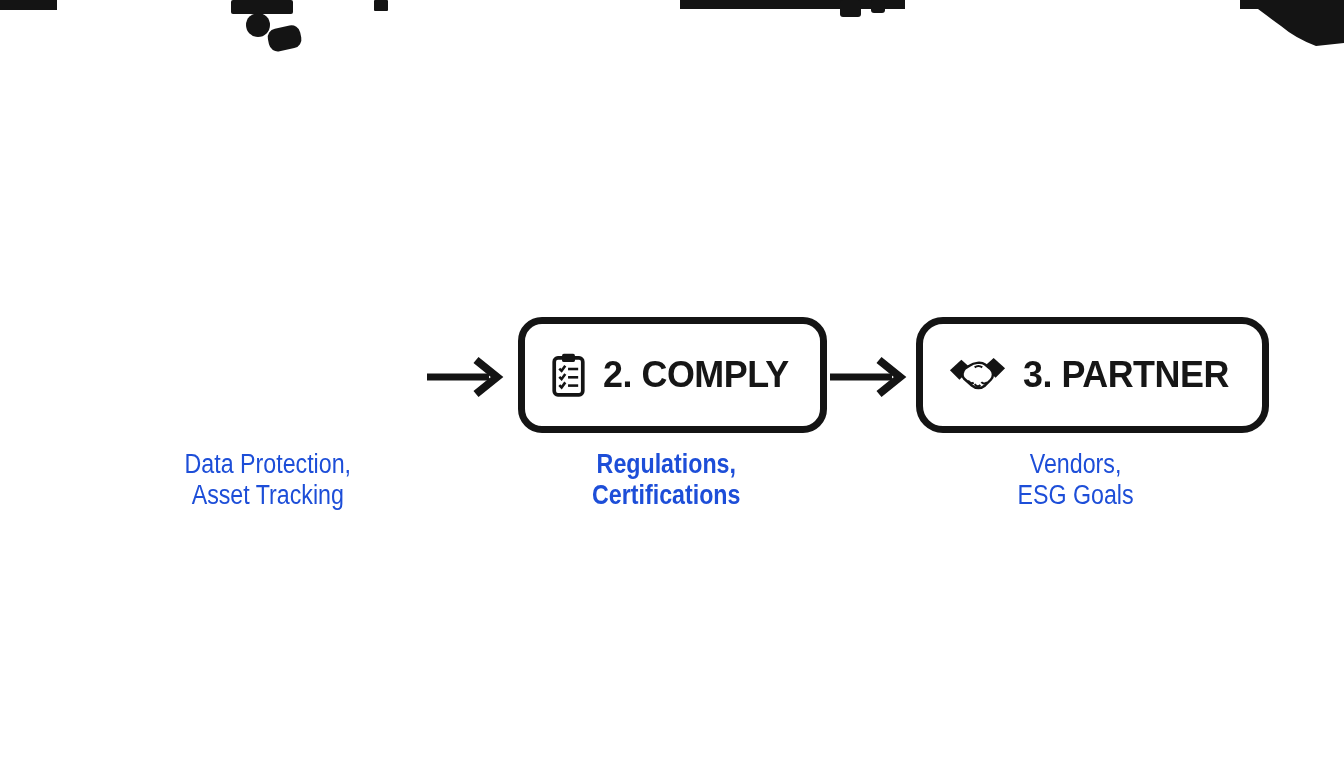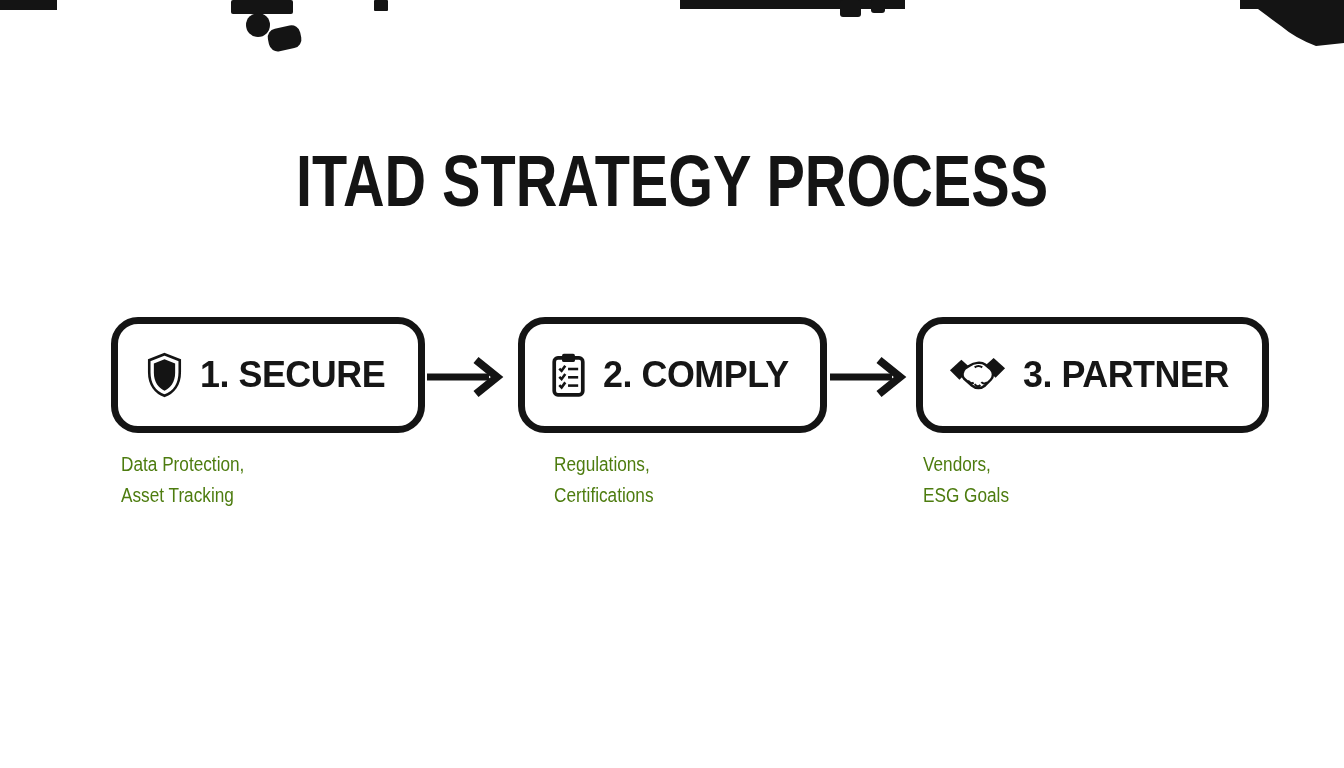--- a/index.html
+++ b/index.html
@@ -47,48 +47,48 @@
     box-sizing: border-box;
     border: 7px solid #141414;
     border-radius: 27px;
     background: #ffffff;
     display: flex;
     align-items: center;
     justify-content: center;
     gap: 17px;
   }
   .box-1 { left: 111px; width: 314px; }
-  .box-2 { left: 518px; width: 309px; }
+  .box-2 { left: 518px; width: 309px; border-radius: 24px; }
   .box-3 { left: 916px; width: 353px; }
   .step-icon { display: inline-flex; flex: 0 0 auto; }
   .step-label {
     font-weight: bold;
     font-size: 37px;
     letter-spacing: -0.5px;
     white-space: nowrap;
     color: #161616;
     transform: scaleX(0.97);
     transform-origin: left center;
   }
   .arrow {
     position: absolute;
     top: 355px;
   }
   .arrow-1 { left: 423px; }
   .arrow-2 { left: 826px; }
   .sub-label {
     position: absolute;
     top: 449px;
-    text-align: left;
-    font-size: 20px;
+    text-align: center;
+    font-size: 27px;
     line-height: 31px;
-    color: #4d7c0f;
+    color: #1d4ed8;
   }
   .sub-1 { left: 111px; width: 314px; }
-  .sub-2 { left: 546px; width: 309px; }
+  .sub-2 { left: 512px; width: 309px; font-weight: bold; }
   .sub-3 { left: 916px; width: 319px; text-decoration: underline; }
   .sub-inner {
     display: inline-block;
     transform: scaleX(0.86);
     transform-origin: center;
     white-space: nowrap;
   }
 </style>
 </head>
 <body>
@@ -102,33 +102,21 @@
       <circle cx="258" cy="25" r="12"></circle>
       <rect x="268" y="27" width="33" height="23" rx="9" transform="rotate(-12 284 38)"></rect>
       <rect x="374" y="0" width="14" height="11" rx="1"></rect>
       <rect x="680" y="0" width="225" height="9"></rect>
       <rect x="840" y="0" width="21" height="17" rx="3"></rect>
       <rect x="871" y="0" width="14" height="13" rx="3"></rect>
       <path d="M1240 0 H1344 V43 L1316 46 Q1295 38 1281 26 Q1266 15 1258 9 L1240 9 Z"></path>
     </g>
   </svg>
 
-  <h1 class="title">
-    <span class="title-inner">ITAD STRATEGY PROCESS</span>
-  </h1>
 
-  <div class="step-box box-1">
-    <span class="step-icon">
-      <svg width="37" height="46" viewBox="0 0 40 48">
-        <path d="M20 1.5 L36.5 8 V21 C36.5 34.5 29.5 43 20 46.5 C10.5 43 3.5 34.5 3.5 21 V8 Z" fill="#ffffff" stroke="#141414" stroke-width="2.8"></path>
-        <path d="M20 7 L31.5 11.5 V21.5 C31.5 31.5 26.5 38 20 41 C13.5 38 8.5 31.5 8.5 21.5 V11.5 Z" fill="#141414"></path>
-      </svg>
-    </span>
-    <span class="step-label">1. SECURE</span>
-  </div>
 
   <svg class="arrow arrow-1" width="82" height="44" viewBox="0 0 82 44">
     <line x1="4" y1="22" x2="66" y2="22" stroke="#141414" stroke-width="7"></line>
     <polyline points="53,5 74,22 53,39" fill="none" stroke="#141414" stroke-width="8" stroke-linejoin="miter"></polyline>
   </svg>
 
   <div class="step-box box-2">
     <span class="step-icon">
       <svg width="35" height="46" viewBox="0 0 38 48">
         <rect x="3.5" y="5.5" width="31" height="40" rx="4" fill="#ffffff" stroke="#141414" stroke-width="4"></rect>

